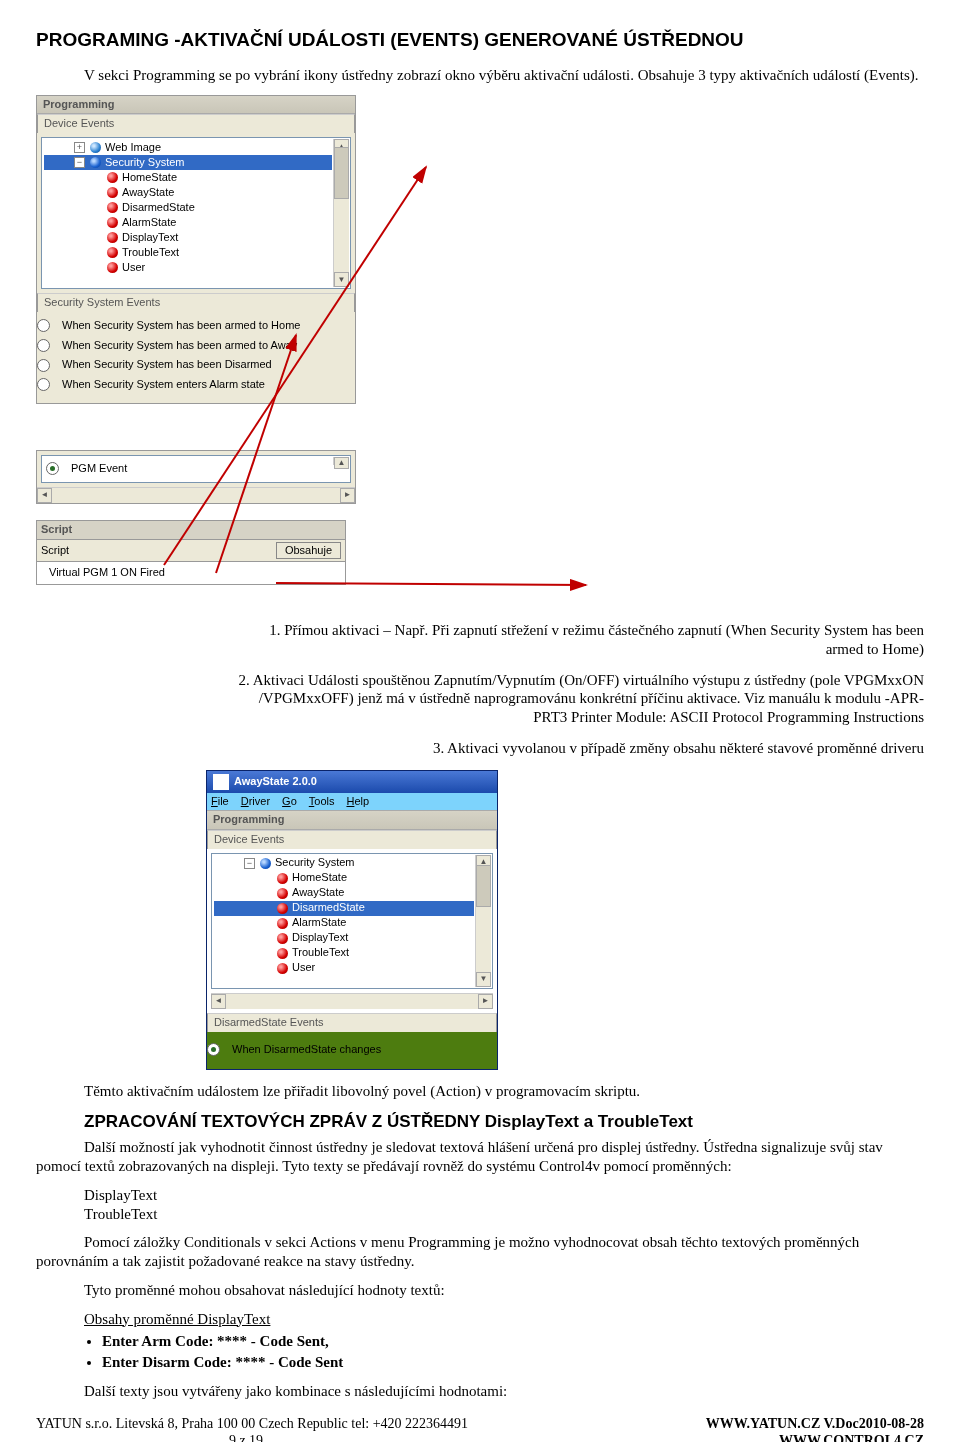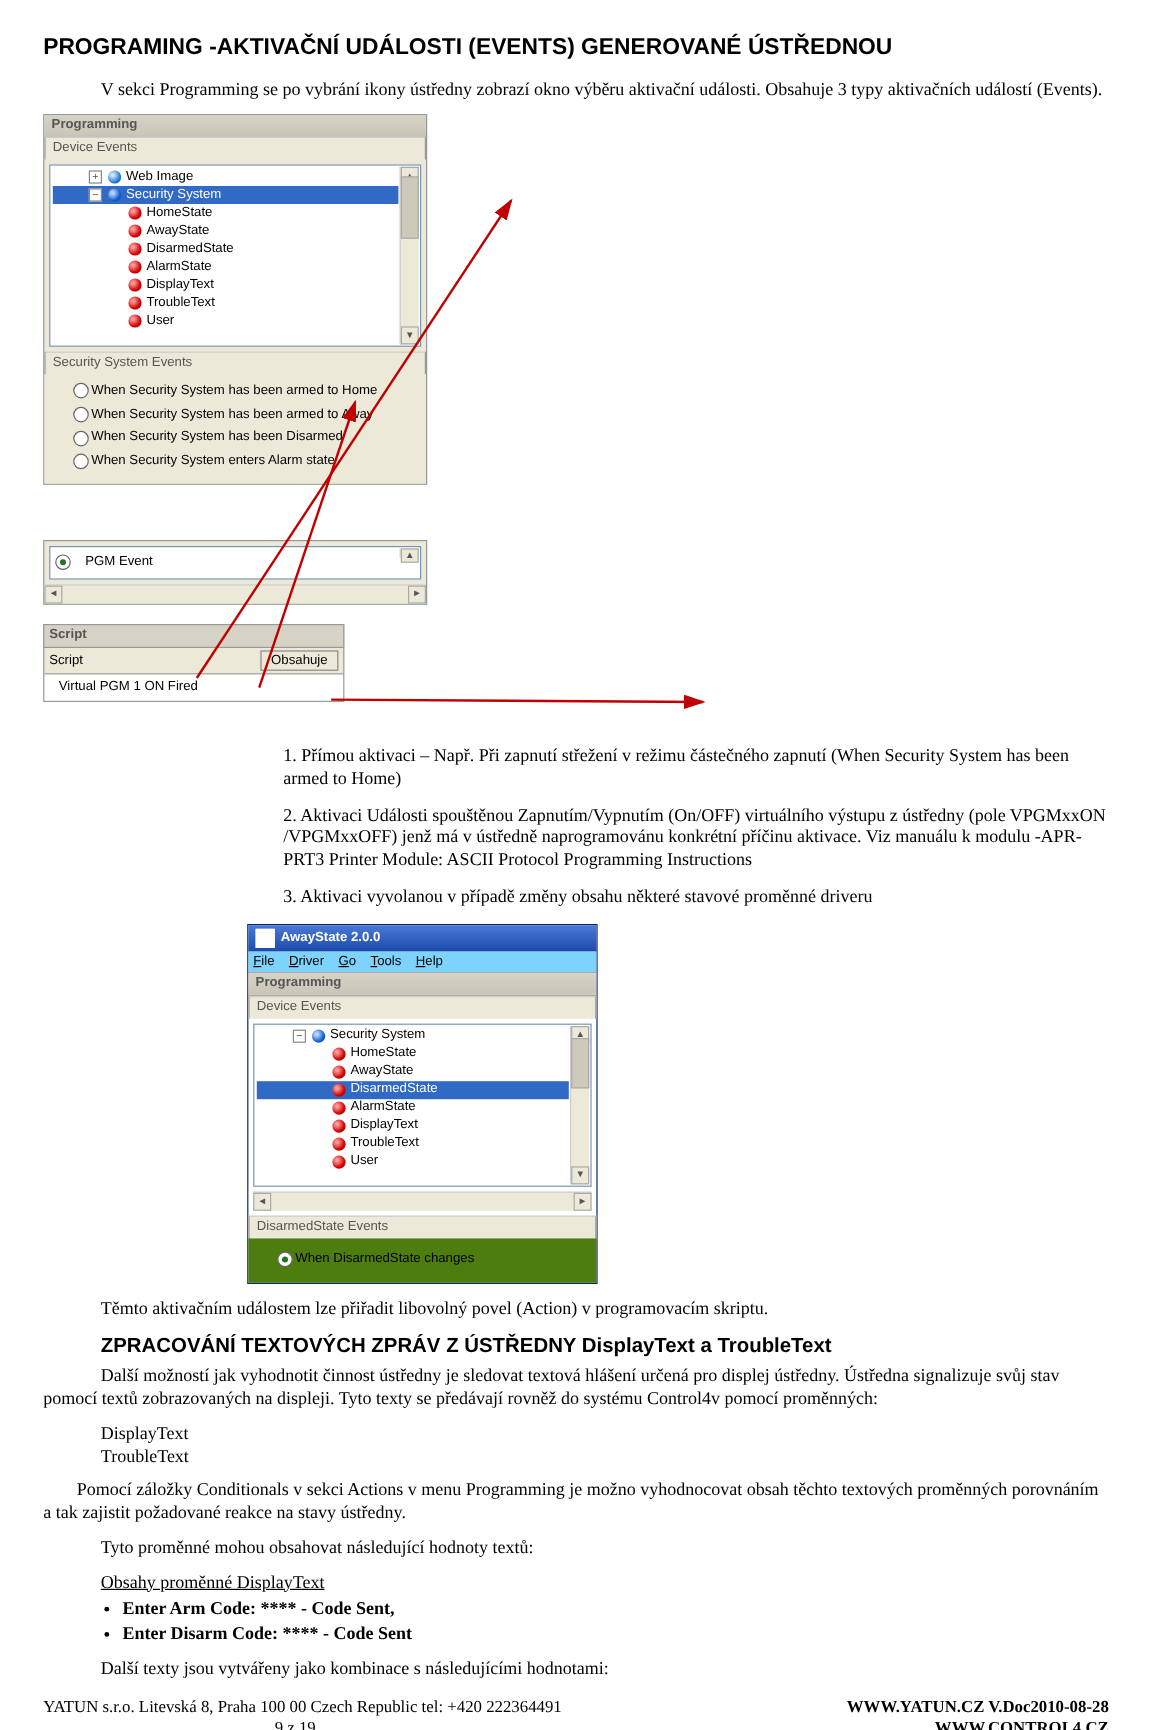--- a/index.html
+++ b/index.html
@@ -30,21 +30,21 @@
   .columns {
     display: flex;
     gap: 10px;
     margin-bottom: 12px;
     position: relative;
     flex-direction: column;
   }
   .left-col { width: 320px; flex-shrink: 0; }
   .right-col { margin-top:0; }
   .right-col .numlist { margin-left: 200px; margin-top:36px; }
-  .numlist p { margin: 0 0 12px 0; font-size:15px;}
+  .numlist p { margin: 0 0 12px 0; font-size:15px;text-align:right;}
   .panel {
     border: 1px solid #999;
     background: #ece9d8;
     font-family: Tahoma, Arial, sans-serif;
     font-size: 11px;
     color: #000;
     margin-bottom: 6px;
   }
   .panel-title {
     background: linear-gradient(#d6d3c6, #c9c6b8);
@@ -69,21 +69,21 @@
   .tree-row .indent { display:inline-block; }
   .tree-row .ic {
     width: 12px; height: 12px;
     display: inline-flex; align-items:center; justify-content:center;
   }
   .ic-red { background: radial-gradient(circle at 35% 35%, #ff9a9a 10%, #d40000 60%, #8a0000); border-radius:50%; width:11px; height:11px; }
   .ic-blue { background: radial-gradient(circle at 35% 35%, #b6d6ff 10%, #1860d0 60%, #0a3a90); border-radius:50%; width:11px; height:11px; }
   .ic-globe { background: radial-gradient(circle at 35% 35%, #cce6ff 10%, #2a80d0 60%, #0a3a80); border-radius:50%; width:11px; height:11px; position:relative; }
   .sel { background: #316ac5; color:#fff; }
   .box { width:9px;height:9px;border:1px solid #888;display:inline-flex;align-items:center;justify-content:center;font-size:9px;line-height:9px;color:#555;background:#fff;}
-  .radio-row { display:flex; align-items:center; gap:2px; padding:3px 24px; font-size:11px; }
+  .radio-row { display:flex; align-items:center; gap:12px; padding:3px 0; font-size:11px; }
   .radio {
     width:11px;height:11px;border:1px solid #666;border-radius:50%;background:#fff;display:inline-flex;align-items:center;justify-content:center;
   }
   .radio.on::after { content:""; width:5px;height:5px;border-radius:50%;background:#2a6e2a; }
   .scroll-stub { position:relative; }
   .vscroll { position:absolute; right:1px; top:1px; bottom:1px; width:15px; background:#ece9d8; border-left:1px solid #ccc; display:flex; flex-direction:column; justify-content:space-between; align-items:center; }
   .vscroll .arr { width:13px;height:13px;background:#ece9d8;border:1px solid #aaa;font-size:8px;display:flex;align-items:center;justify-content:center;color:#555;}
   .vscroll .thumb { width:13px;background:#cdcabb;border:1px solid #aaa;}
   .hbar { height:15px; background:#ece9d8; border-top:1px solid #ccc; display:flex; justify-content:space-between; }
   .hbar .arr{ width:13px;height:13px;border:1px solid #aaa;font-size:8px;display:flex;align-items:center;justify-content:center;color:#555;}
@@ -231,21 +231,21 @@
       </div>
       <div class="hbar">
         <div class="arr">◄</div>
         <div class="arr">►</div>
       </div>
     </div>
   </div>
 
   <div class="right-col" style="flex:1; position:relative;">
 
-    <div class="script-panel" style="width:251px;">
+    <div class="script-panel" style="width:310px;">
       <div class="script-head">
           <span>Script</span>
         </div>
       <div class="script-sub">
         <span>Script</span>
         <span class="exec-btn">Obsahuje</span>
       </div>
       <div class="script-body">
         <span class="ic"><span class="ic-red" style="width:16px;height:16px;"></span></span>
         <span>Virtual PGM 1 ON Fired</span>
@@ -371,21 +371,21 @@
 
 <p class="para-block-noindent">
   <span style="margin-left:48px;">Další možností jak vyhodnotit činnost ústředny je sledovat textová hlášení určená pro displej ústředny. Ústředna signalizuje svůj stav pomocí textů zobrazovaných na displeji. Tyto texty se předávají rovněž do systému Control4v  pomocí proměnných:</span>
 </p>
 <div class="ml48" style="margin-bottom:10px;">
   <div>DisplayText</div>
   <div>TroubleText</div>
 </div>
 
 <p class="para-block-noindent">
-  <span style="margin-left:28px;">Pomocí záložky Conditionals v sekci Actions v menu Programming je možno vyhodnocovat obsah těchto textových proměnných porovnáním a tak zajistit požadované reakce na stavy ústředny.</span>
+  <span style="margin-left:48px;">Pomocí záložky Conditionals v sekci Actions v menu Programming je možno vyhodnocovat obsah těchto textových proměnných porovnáním a tak zajistit požadované reakce na stavy ústředny.</span>
 </p>
 
 <p class="ml48 mt6">Tyto proměnné mohou obsahovat následující hodnoty textů:</p>
 <p class="ml48" style="text-decoration:underline; margin-bottom:2px;">Obsahy proměnné DisplayText</p>
 <ul class="bullets">
   <li>Enter Arm Code: **** - Code Sent,</li>
   <li>Enter Disarm Code: **** - Code Sent</li>
 </ul>
 
 <p class="ml48">Další texty jsou vytvářeny jako kombinace s následujícími hodnotami:</p>

